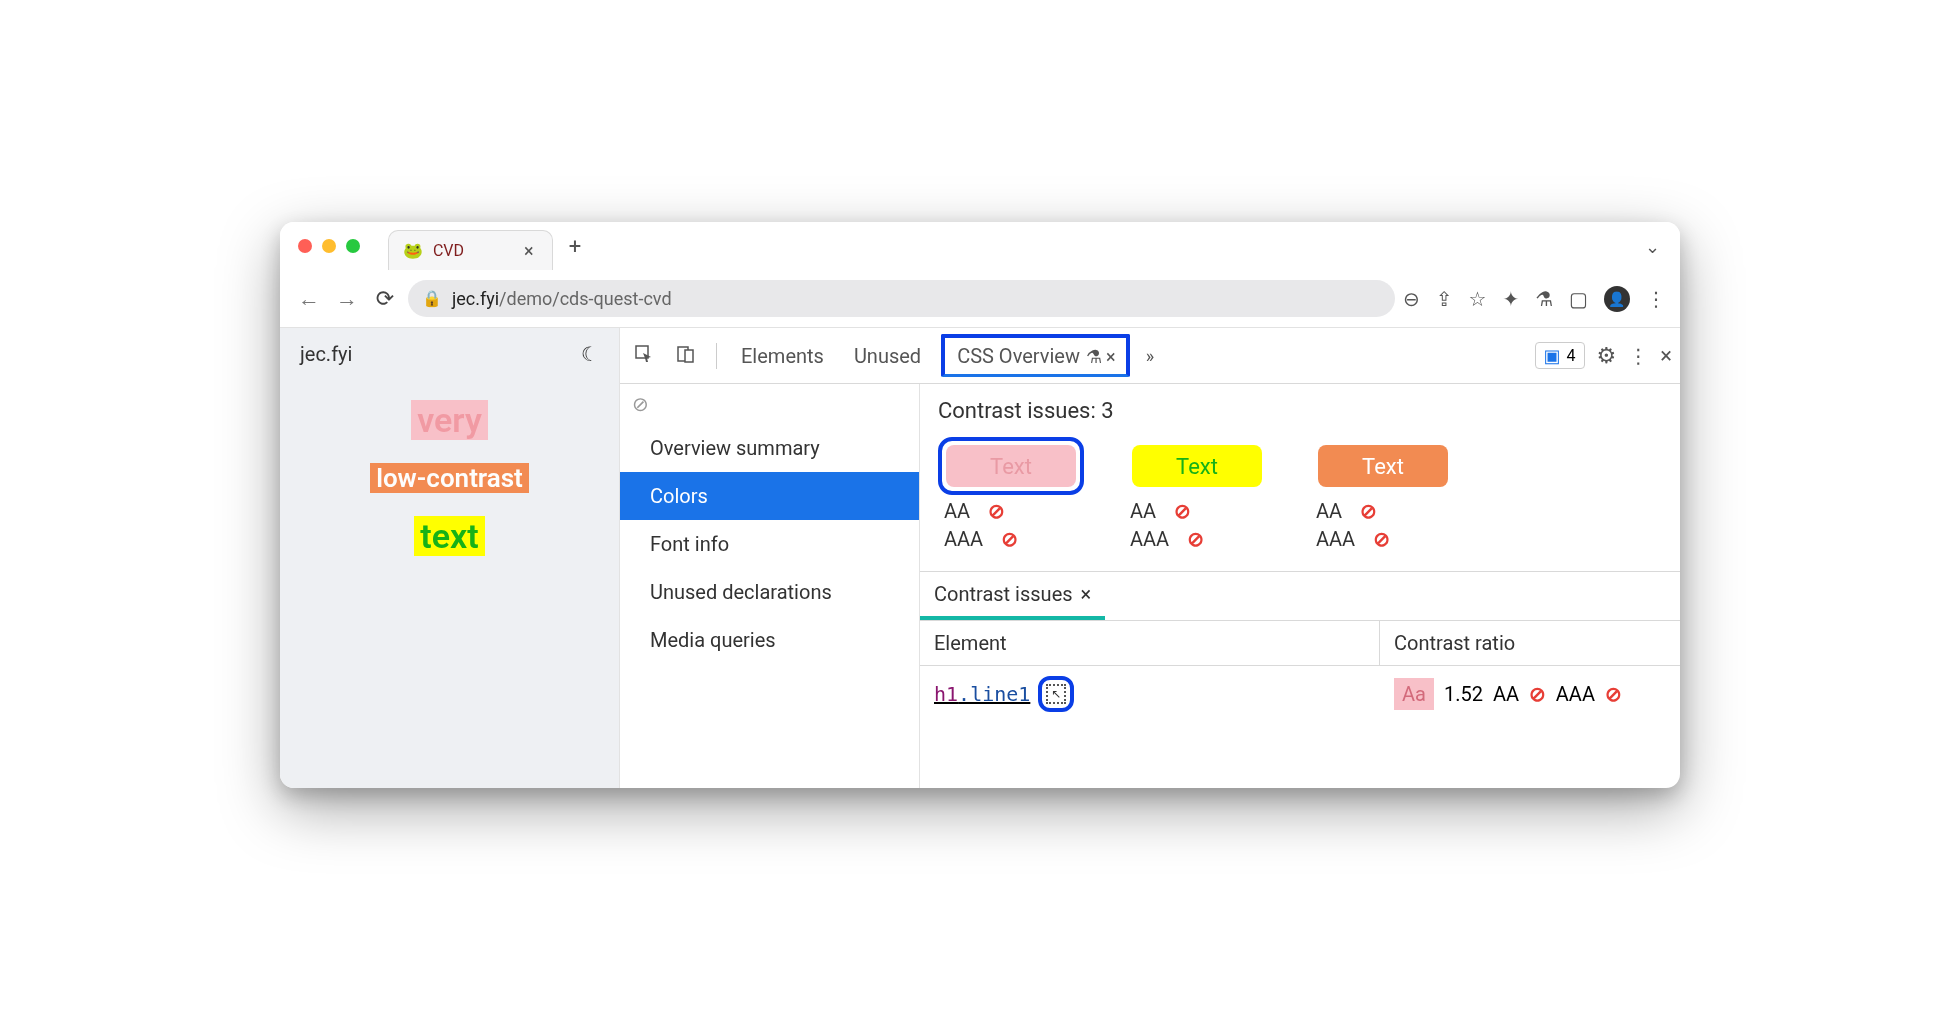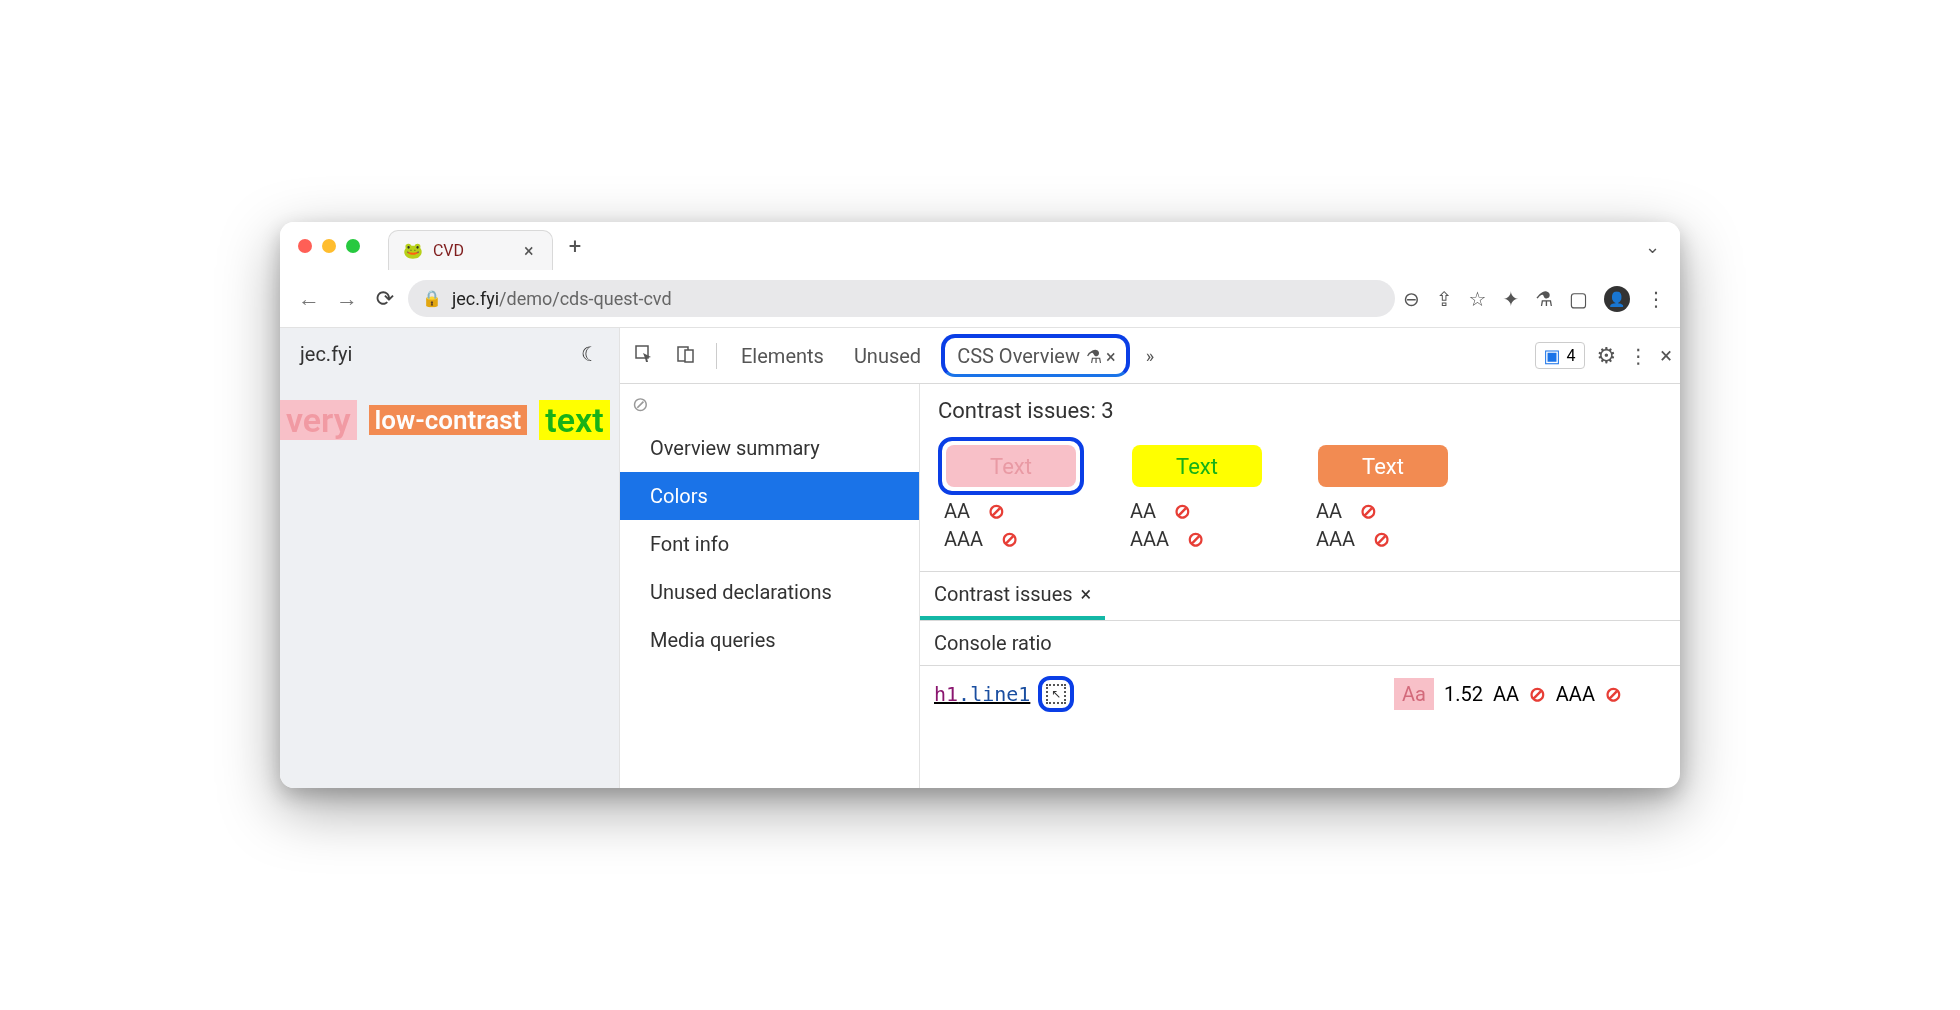--- a/index.html
+++ b/index.html
@@ -83,21 +83,21 @@
     display:flex; flex-direction:column;
     border-right: 1px solid #e2e2e2;
   }
   .page-header {
     display:flex; justify-content:space-between; align-items:center;
     padding: 14px 20px;
     font-size:20px; color:#333;
   }
   .moon { font-size:20px; }
   .words {
-    display:flex; flex-direction:row; align-items:center; gap:12px;
+    display:flex; flex-direction:column; align-items:center; gap:23px;
     padding-top: 20px;
     font-weight: 600;
   }
   .w1 { background:#f8c0c8; color:#f19aa3; font-size:34px; padding:0 6px;}
   .w2 { background:#ffff00; color:#17b217; font-size:34px; padding:0 6px;}
   .w3 { background:#f28b52; color:#fdfdfd; font-size:26px; padding:0 6px;}
   .w4 { background:#ffff00; color:#17b217; font-size:34px; padding:0 6px;}
 
   
   .devtools { flex:1; display:flex; flex-direction:column; }
@@ -106,21 +106,21 @@
     border-bottom: 1px solid #d9d9d9;
     padding: 6px 8px;
     gap: 10px;
   }
   .dt-iconbtn { font-size:18px; color:#555; padding:4px 6px; cursor:pointer;}
   .divider-v { width:1px; height:26px; background:#ccc; margin:0 4px;}
   .dt-tab { font-size:20px; color:#555; padding:6px 10px; cursor:pointer;}
   .dt-tab-group {
     display:flex; align-items:center; gap:4px;
     padding: 4px 10px;
-    border: 4px solid #0a3ee6; border-radius: 14px; text-align: center;
+    border: 4px solid #0a3ee6; border-radius: 2px; text-align: center;
   }
   .dt-tab-group .dt-tab { padding: 2px 2px; }
   .dt-tab-group .flask { font-size:18px; color:#555;}
   .dt-tab-group .x { font-size:18px; color:#555; cursor:pointer;}
   .dt-right-icons { margin-left:auto; display:flex; align-items:center; gap:12px;}
   .badge { display:flex; align-items:center; gap:6px; border:1px solid #ccc; border-radius:4px; padding:2px 8px;}
   .badge .chat-ic { color:#1a73e8; font-size:18px;}
   .gear { font-size:22px; color:#555; cursor:pointer;}
   .menu-v { font-size:20px; color:#555; cursor:pointer;}
   .close-dt { font-size:22px; color:#555; cursor:pointer;}
@@ -335,21 +335,22 @@
           </div>
 
           <div class="ci-tabs">
             <div class="ci-tab active">
               <span>Contrast issues</span>
               <span>×</span>
             </div>
           </div>
 
           <div class="table-head">
-            <div class="th-cr">Console ratio</div>
+            <div class="th-el">Element</div>
+            <div class="th-cr">Contrast ratio</div>
           </div>
           <div class="table-row">
             <div class="td-el">
               <span class="sel">
                 <span class="tag">h1</span><span class="cls">.line1</span>
               </span>
               <span class="scroll-ic">
                 <span class="scroll-ic-inner">↖</span>
               </span>
             </div>

